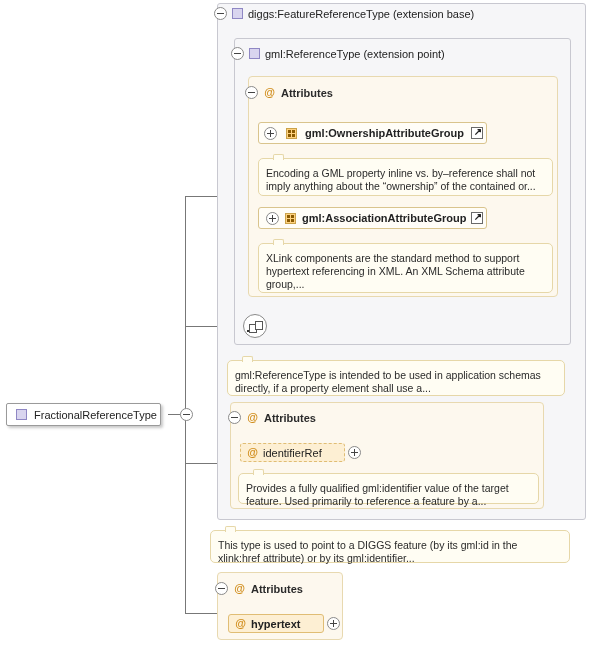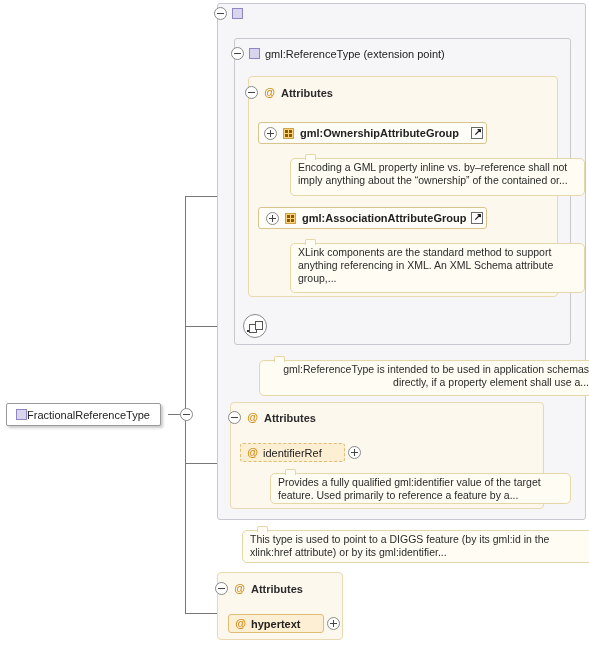--- a/index.html
+++ b/index.html
@@ -116,38 +116,37 @@
     font-size:10px;line-height:12px;text-align:center;color:#222;
   }
 
   
   .doc{
     position:absolute;
     background:#fffdf3;
     border:1px solid #e6d7a8;
     border-radius:5px;
     box-sizing:border-box;
-    padding:2px 7px;
+    padding:8px 7px;
     font-size:10.5px;
     line-height:13px;
     color:#2a2a2a;
-    margin-left:32px;
   }
   .doc::before{ 
     content:"";position:absolute;left:14px;top:-5px;width:9px;height:5px;
     background:#fffdf3;
     border-left:1px solid #e6d7a8;border-right:1px solid #e6d7a8;
     border-top:1px solid #e6d7a8;
     border-radius:2px 2px 0 0;
   }
 
   
   .root{
     position:absolute;
-    display:flex;align-items:center;
+    display:flex;align-items:center;gap:7px;
     background:#ffffff;
     border:1px solid #9a9a9a;
     border-radius:2px;
     box-shadow:2px 2px 3px rgba(0,0,0,.22);
     box-sizing:border-box;
     padding:5px 9px;
     font-size:11px;
   }
 
   
@@ -187,65 +186,66 @@
   <div class="root" style="left:6px;top:403px;width:155px;height:23px;">
     <span class="sq"></span>
     <span class="lbl">FractionalReferenceType</span>
   </div>
   <div class="pm" style="position:absolute;left:180px;top:408px;"></div>
 
   <div class="panel" style="left:217px;top:3px;width:369px;height:517px;"></div>
   <div class="panel-hdr" style="left:214px;top:7px;">
     <span class="pm"></span>
     <span class="sq"></span>
+    <span class="lbl">diggs:FeatureReferenceType (extension base)</span>
   </div>
 
   <div class="panel" style="left:234px;top:38px;width:337px;height:307px;"></div>
   <div class="panel-hdr" style="left:231px;top:47px;">
     <span class="pm"></span>
     <span class="sq"></span>
     <span class="lbl">gml:ReferenceType (extension point)</span>
   </div>
 
   <div class="attrs" style="left:248px;top:76px;width:310px;height:221px;"></div>
   <div class="attrs-title" style="left:245px;top:86px;">
     <span class="pm"></span>
     <span class="at">@</span>
     <span class="lbl">Attributes</span>
   </div>
 
-  <div class="gref" style="left:258px;top:122px;width:229px;height:22px;">
+  <div class="gref" style="left:258px;top:122px;width:229px;height:22px;justify-content:space-between;">
     <span class="pm plus" style="margin-left:-1px;"></span>
     <span class="sq grp"></span>
     <span class="lbl">gml:OwnershipAttributeGroup</span>
     <span class="lnk"></span>
   </div>
 
   <div class="doc" style="left:258px;top:158px;width:295px;height:38px;">
     <span>Encoding a GML property inline vs. by–reference shall not imply anything about the “ownership” of the contained or...</span>
   </div>
 
   <div class="gref" style="left:258px;top:207px;width:229px;height:22px;padding-left:8px;">
     <span class="pm plus" style="margin-left:-1px;"></span>
     <span class="sq grp"></span>
     <span class="lbl">gml:AssociationAttributeGroup</span>
     <span class="lnk"></span>
   </div>
 
   <div class="doc" style="left:258px;top:243px;width:295px;height:50px;">
-    <span>XLink components are the standard method to support anything referencing in XML. An XML Schema attribute group,...</span>
+    <span>XLink components are the standard method to support hypertext referencing in XML. An XML Schema attribute group,...</span>
   </div>
 
   <div class="seqnode" style="left:243px;top:314px;">
     <span class="dot"></span>
     <span class="g1"></span>
     <span class="g2"></span>
   </div>
 
-  <div class="doc" style="left:227px;top:360px;width:338px;height:36px;text-align:right;">
+  <div class="doc" style="left:227px;top:360px;width:338px;height:36px;">
     <span>gml:ReferenceType is intended to be used in application schemas directly, if a property element shall use a...</span>
   </div>
 
   <div class="attrs" style="left:230px;top:402px;width:314px;height:107px;"></div>
   <div class="attrs-title" style="left:228px;top:411px;">
     <span class="pm"></span>
     <span class="at">@</span>
     <span class="lbl">Attributes</span>
   </div>
 

